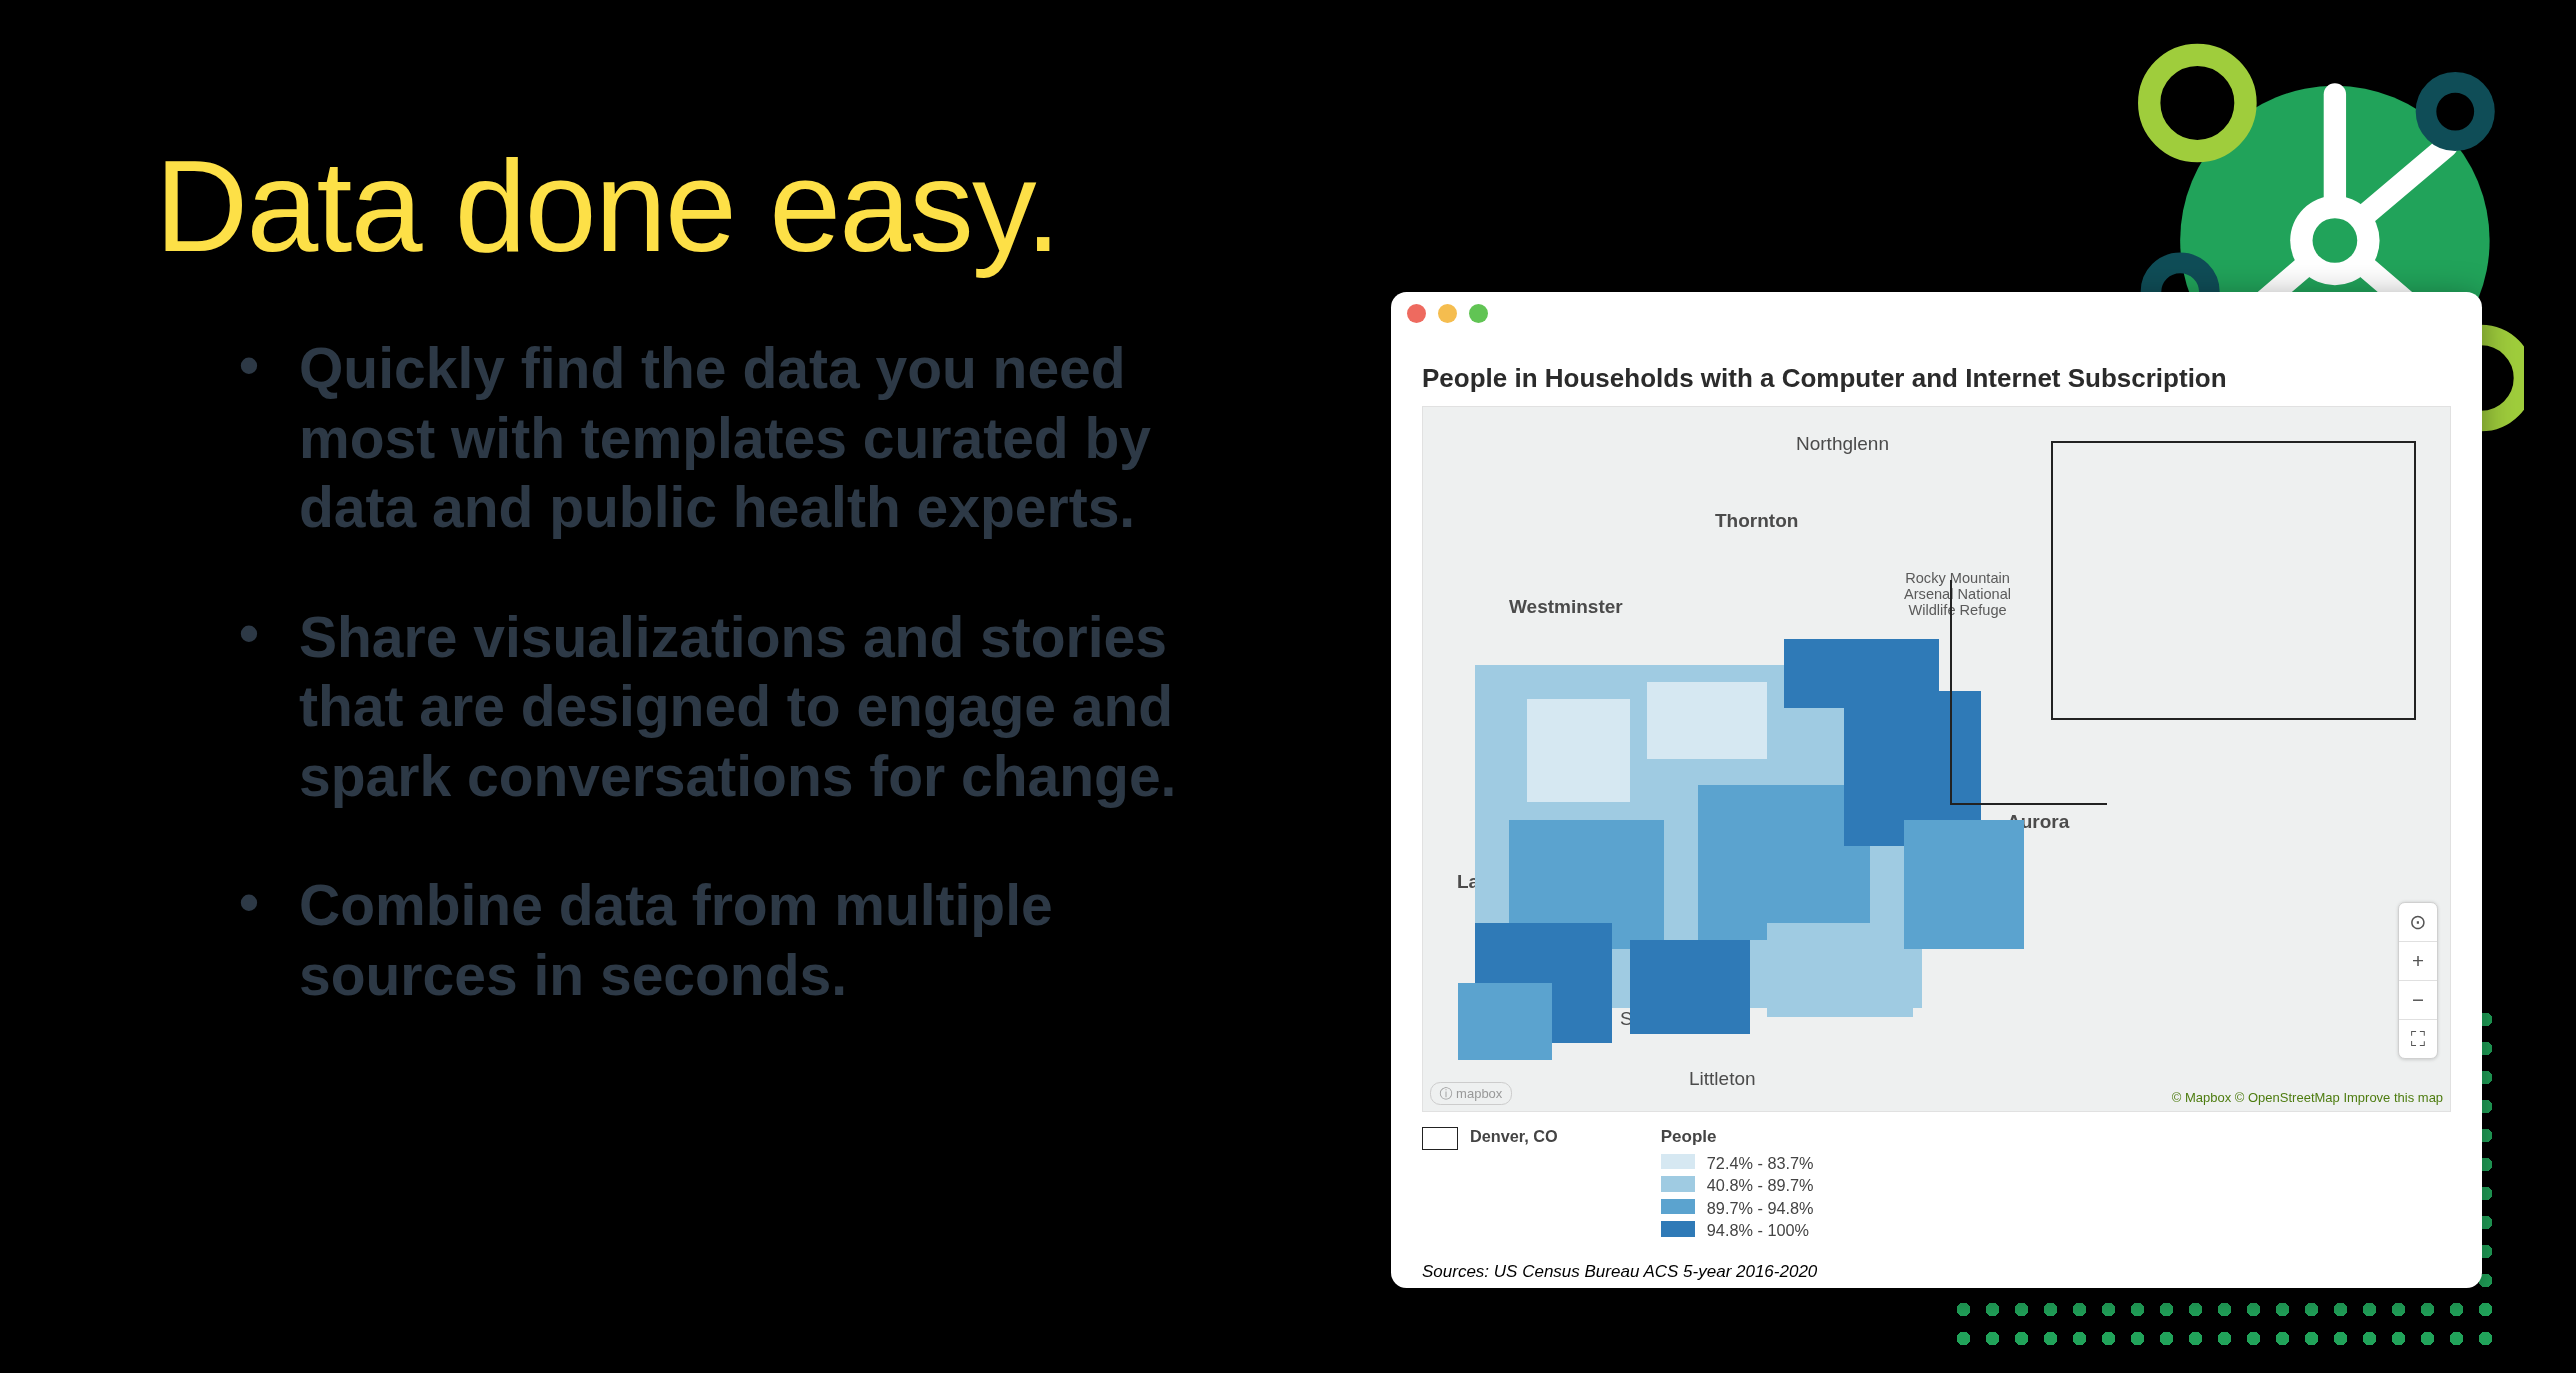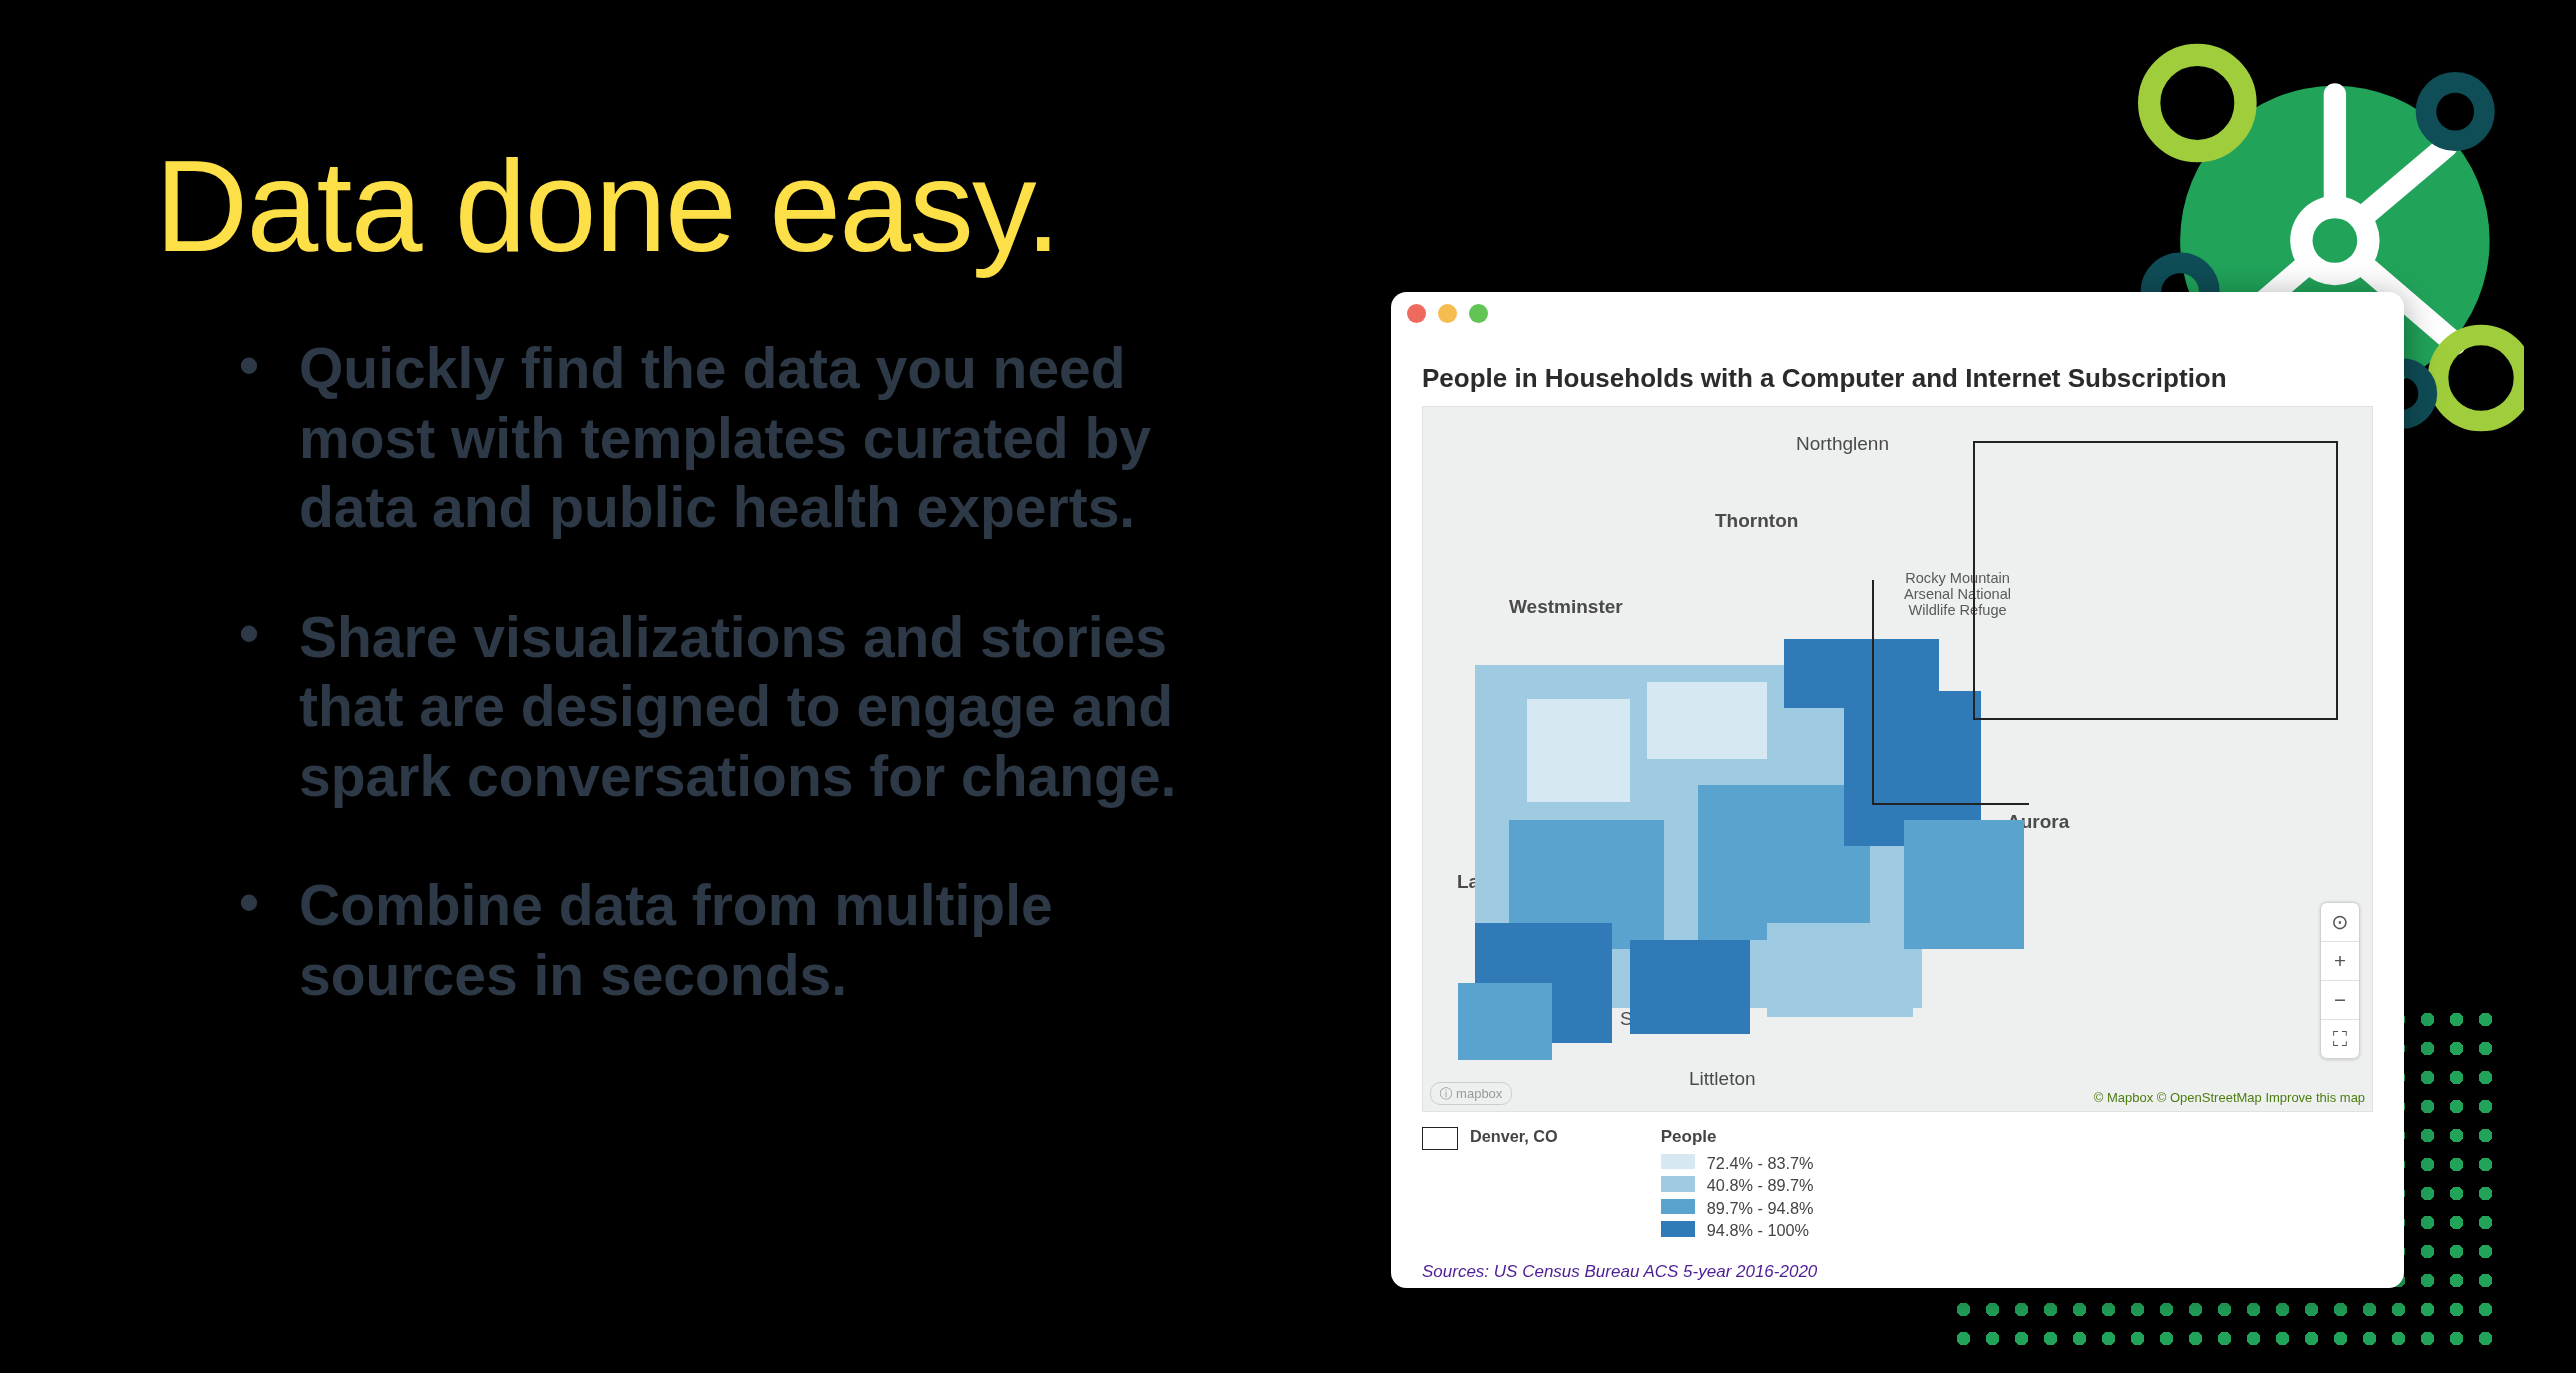--- a/index.html
+++ b/index.html
@@ -6,21 +6,21 @@
   .stage{position:relative;width:2576px;height:1374px;}
   .headline{position:absolute;left:155px;top:112px;font-size:129px;font-weight:400;color:#fde047;letter-spacing:-1.7px;margin-top:20px;}
   .bullets{position:absolute;left:223px;top:318px;width:945px;list-style:none;padding:0;margin:16px;color:#2d3946;}
   .bullets li{position:relative;font-size:57px;line-height:1.22;font-weight:700;margin-bottom:60px;padding-left:60px;}
   .bullets li::before{content:"•";position:absolute;left:0;top:-3.4px;font-size:57px;color:#2d3946;}
   
   .dotgrid{position:absolute;right:77px;bottom:26px;width:550px;height:343px;
     background-image:radial-gradient(#21a35a 6.9px,transparent 6.9px);
     background-size:29px 29px;background-position:0 0;}
   
-  .browser{position:absolute;left:1391px;top:292px;width:1013px;height:996px;background:#fff;border-radius:15.5px;box-shadow:0 6.9px 34px rgba(0,0,0,.4);}
+  .browser{position:absolute;left:1391px;top:292px;width:1091px;height:996px;background:#fff;border-radius:15.5px;box-shadow:0 6.9px 34px rgba(0,0,0,.4);}
   .titlebar{height:31px;padding:12px 15.5px;}
   .tl-dot{display:inline-block;width:19px;height:19px;border-radius:50%;margin-right:8.6px;}
   .d-red{background:#ee6a5f;}.d-yel{background:#f5bd4f;}.d-grn{background:#61c454;}
   .map-title{font-size:26px;font-weight:700;color:#2b2b2b;margin:15.5px 31px 12px;}
   .map{position:relative;margin:0 31px;height:704px;background:#eef0f0;border:0.9px solid #e1e1e1;overflow:hidden;}
   .map-label{position:absolute;font-size:19px;color:#4b4b4b;font-weight:500;white-space:nowrap;}
   .map-label.small{font-size:14.6px;color:#5a5a5a;font-weight:400;}
   .choropleth{position:absolute;left:52px;top:155px;width:653px;height:481px;}
   .cell{position:absolute;}
   .outline{position:absolute;right:34px;top:34px;width:361px;height:275px;border:2.6px solid #222;background:transparent;}
@@ -29,21 +29,21 @@
   .mapbox-badge{position:absolute;left:6.9px;bottom:5.2px;font-size:13px;color:#999;border:0.9px solid #ccc;border-radius:10.3px;padding:1.7px 8.6px;}
   .map-controls{position:absolute;right:12px;bottom:52px;width:38px;background:#fff;border:0.9px solid #d0d0d0;border-radius:6.9px;box-shadow:0 0.9px 3.4px rgba(0,0,0,.15);}
   .map-controls div{height:38px;border-bottom:0.9px solid #e0e0e0;display:flex;align-items:center;justify-content:center;font-size:20.6px;color:#555;}
   .map-controls div:last-child{border-bottom:none;}
   .legend-row{display:flex;margin:15.5px 31px 0;gap:103px;}
   .legend-block{font-size:17px;color:#444;}
   .legend-block .hdr{font-weight:700;margin-bottom:6.9px;}
   .swatch-line{display:flex;gap:12px;margin-bottom:3.4px;font-size:16.3px;}
   .sw{width:34px;height:15.5px;}
   .outline-sw{width:34px;height:20.6px;border:1.7px solid #222;}
-  .sources{margin:19px 31px 0;font-size:17px;font-style:italic;color:#4c1d95;}
+  .sources{margin:19px 31px 0;font-size:17px;font-style:italic;color:#000000;}
   
   .logo{position:absolute;right:52px;top:17px;width:447px;height:447px;}
 </style>
 </head>
 <body>
 
 <div class="stage">
 
   <div class="headline">Data done easy.</div>
 

